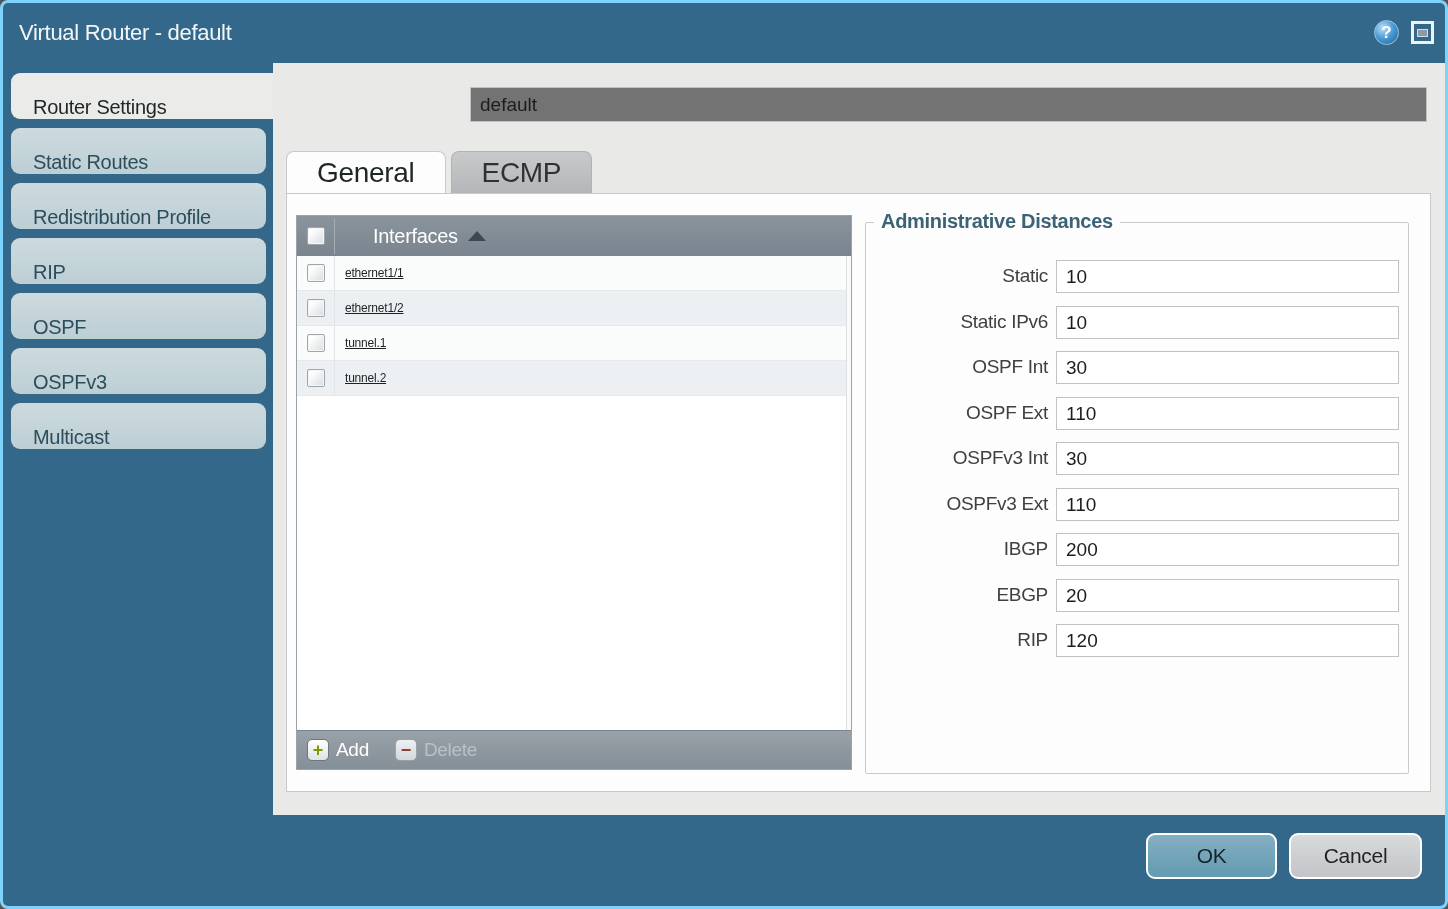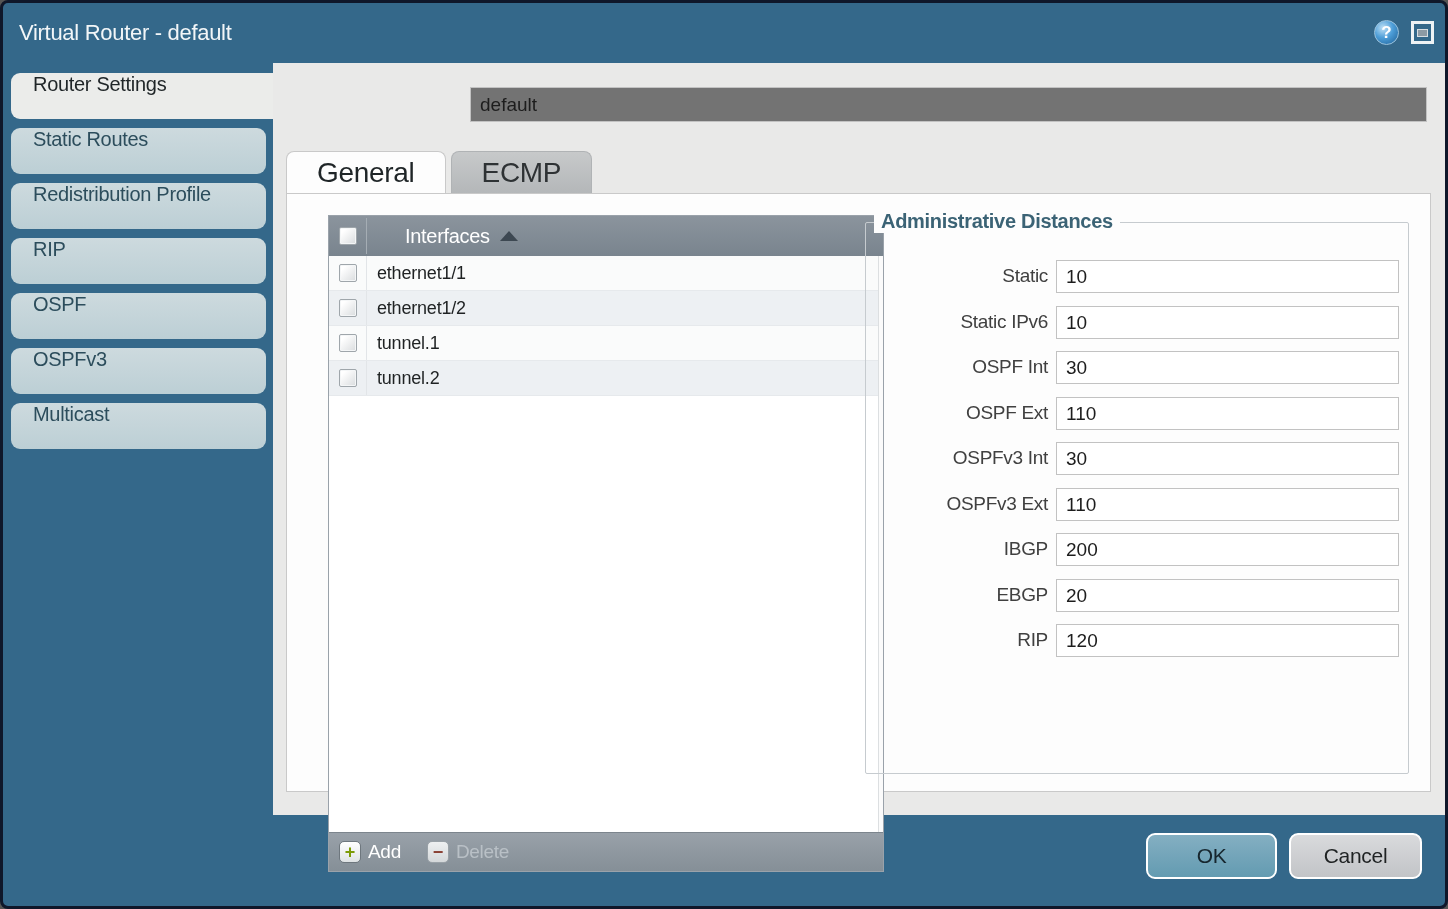--- a/index.html
+++ b/index.html
@@ -1,21 +1,21 @@
 <!DOCTYPE html>
 <html><head>
 <meta charset="utf-8">
 <style>
   * { margin: 0; padding: 0; box-sizing: border-box; }
   html, body { background: #555; }
   body { font-family: "Liberation Sans", "DejaVu Sans", sans-serif; }
 
   .window {
     position: relative; width: 1448px; height: 909px;
-    background: #34688a; border: 3px solid #0f172a; border-radius: 8px;
+    background: #34688a; border: 3px solid #7dd3fc; border-radius: 8px;
     overflow: hidden;
   }
 
   
   .titlebar { position: absolute; left: 0; top: 0; width: 100%; height: 60px; }
   .titlebar .title {
     position: absolute; left: 16px; top: 17px;
     color: #f2f6f8; font-size: 22px; letter-spacing: -0.3px; font-weight: 400;
   }
   .help-icon {
@@ -32,21 +32,21 @@
     display: flex; align-items: center; justify-content: center;
   }
   .maximize-icon .inner { width: 11px; height: 8px; background: #8d9aa4; border: 1px solid #d8dde1; }
 
   
   .sidebar { position: absolute; left: 8px; top: 70px; width: 262px; }
   .side-tab {
     height: 46px; margin-bottom: 9px; width: 255px;
     background: linear-gradient(#cddade, #bccfd5);
     border-radius: 9px; cursor: pointer;
-    display: flex; align-items: flex-start; padding-left: 22px;
+    display: flex; align-items: flex-end; padding-left: 22px;
     color: #2c4d5c; font-size: 20px; letter-spacing: -0.3px;
   }
   .side-tab.active {
     width: 262px; border-radius: 9px 0 0 9px;
     background: #ebecea; color: #1f2527;
   }
 
   
   .content {
     position: absolute; left: 270px; top: 60px; width: 1172px; height: 752px;
@@ -80,24 +80,23 @@
   }
 
   
   .panel {
     position: absolute; left: 13px; top: 130px; width: 1145px; height: 599px;
     background: #fdfdfd; border: 1px solid #c9c9c9;
   }
 
   
   .if-table {
-    position: absolute; left: 9px; top: 21px; width: 556px; height: 657px;
+    position: absolute; left: 9px; top: 21px; width: 556px; height: 555px;
     border: 1px solid #9aa2aa; display: flex; flex-direction: column;
     background: #701a75;
-    margin-left: 32px;
   }
   .if-header {
     height: 40px; flex: 0 0 40px; cursor: pointer;
     background: linear-gradient(#8b949d, #79848e);
     display: flex; align-items: center; position: relative;
   }
   .if-header .col-sep { position: absolute; left: 37px; top: 2px; bottom: 2px; width: 1px; background: #a5adb4; }
   .if-header-label { margin-left: 48px; color: #ffffff; font-size: 20px; letter-spacing: -0.3px; }
   .sort-asc-icon {
     width: 0; height: 0; margin-left: 10px;
@@ -111,21 +110,21 @@
     box-shadow: inset 0 0 0 1px #f4f6f7;
   }
   .if-body { flex: 1 1 auto; position: relative; background: #ffffff; }
   .if-row {
     height: 35px; display: flex; align-items: center; cursor: pointer;
     border-bottom: 1px solid #e6e9ec; position: relative;
   }
   .if-row:nth-child(odd) { background: #fafbfb; }
   .if-row:nth-child(even) { background: #edf0f3; }
   .if-row .col-sep { position: absolute; left: 37px; top: 0; bottom: 0; width: 1px; background: #e2e5e8; }
-  .if-row-label { margin-left: 20px; font-size: 18px; color: #1f2223; letter-spacing: -0.2px; }
+  .if-row-label { margin-left: 20px; font-size: 12px; color: #1f2223; letter-spacing: -0.2px; text-decoration: underline; }
   .scroll-track {
     position: absolute; right: 0; top: 0; bottom: 0; width: 5px;
     background: #fbfbfb; border-left: 1px solid #dcdfe1;
   }
   .if-footer {
     height: 39px; flex: 0 0 39px;
     background: linear-gradient(#99a1a9, #858f97);
     border-top: 1px solid #7c858d;
     display: flex; align-items: center; gap: 26px; padding-left: 10px;
   }

